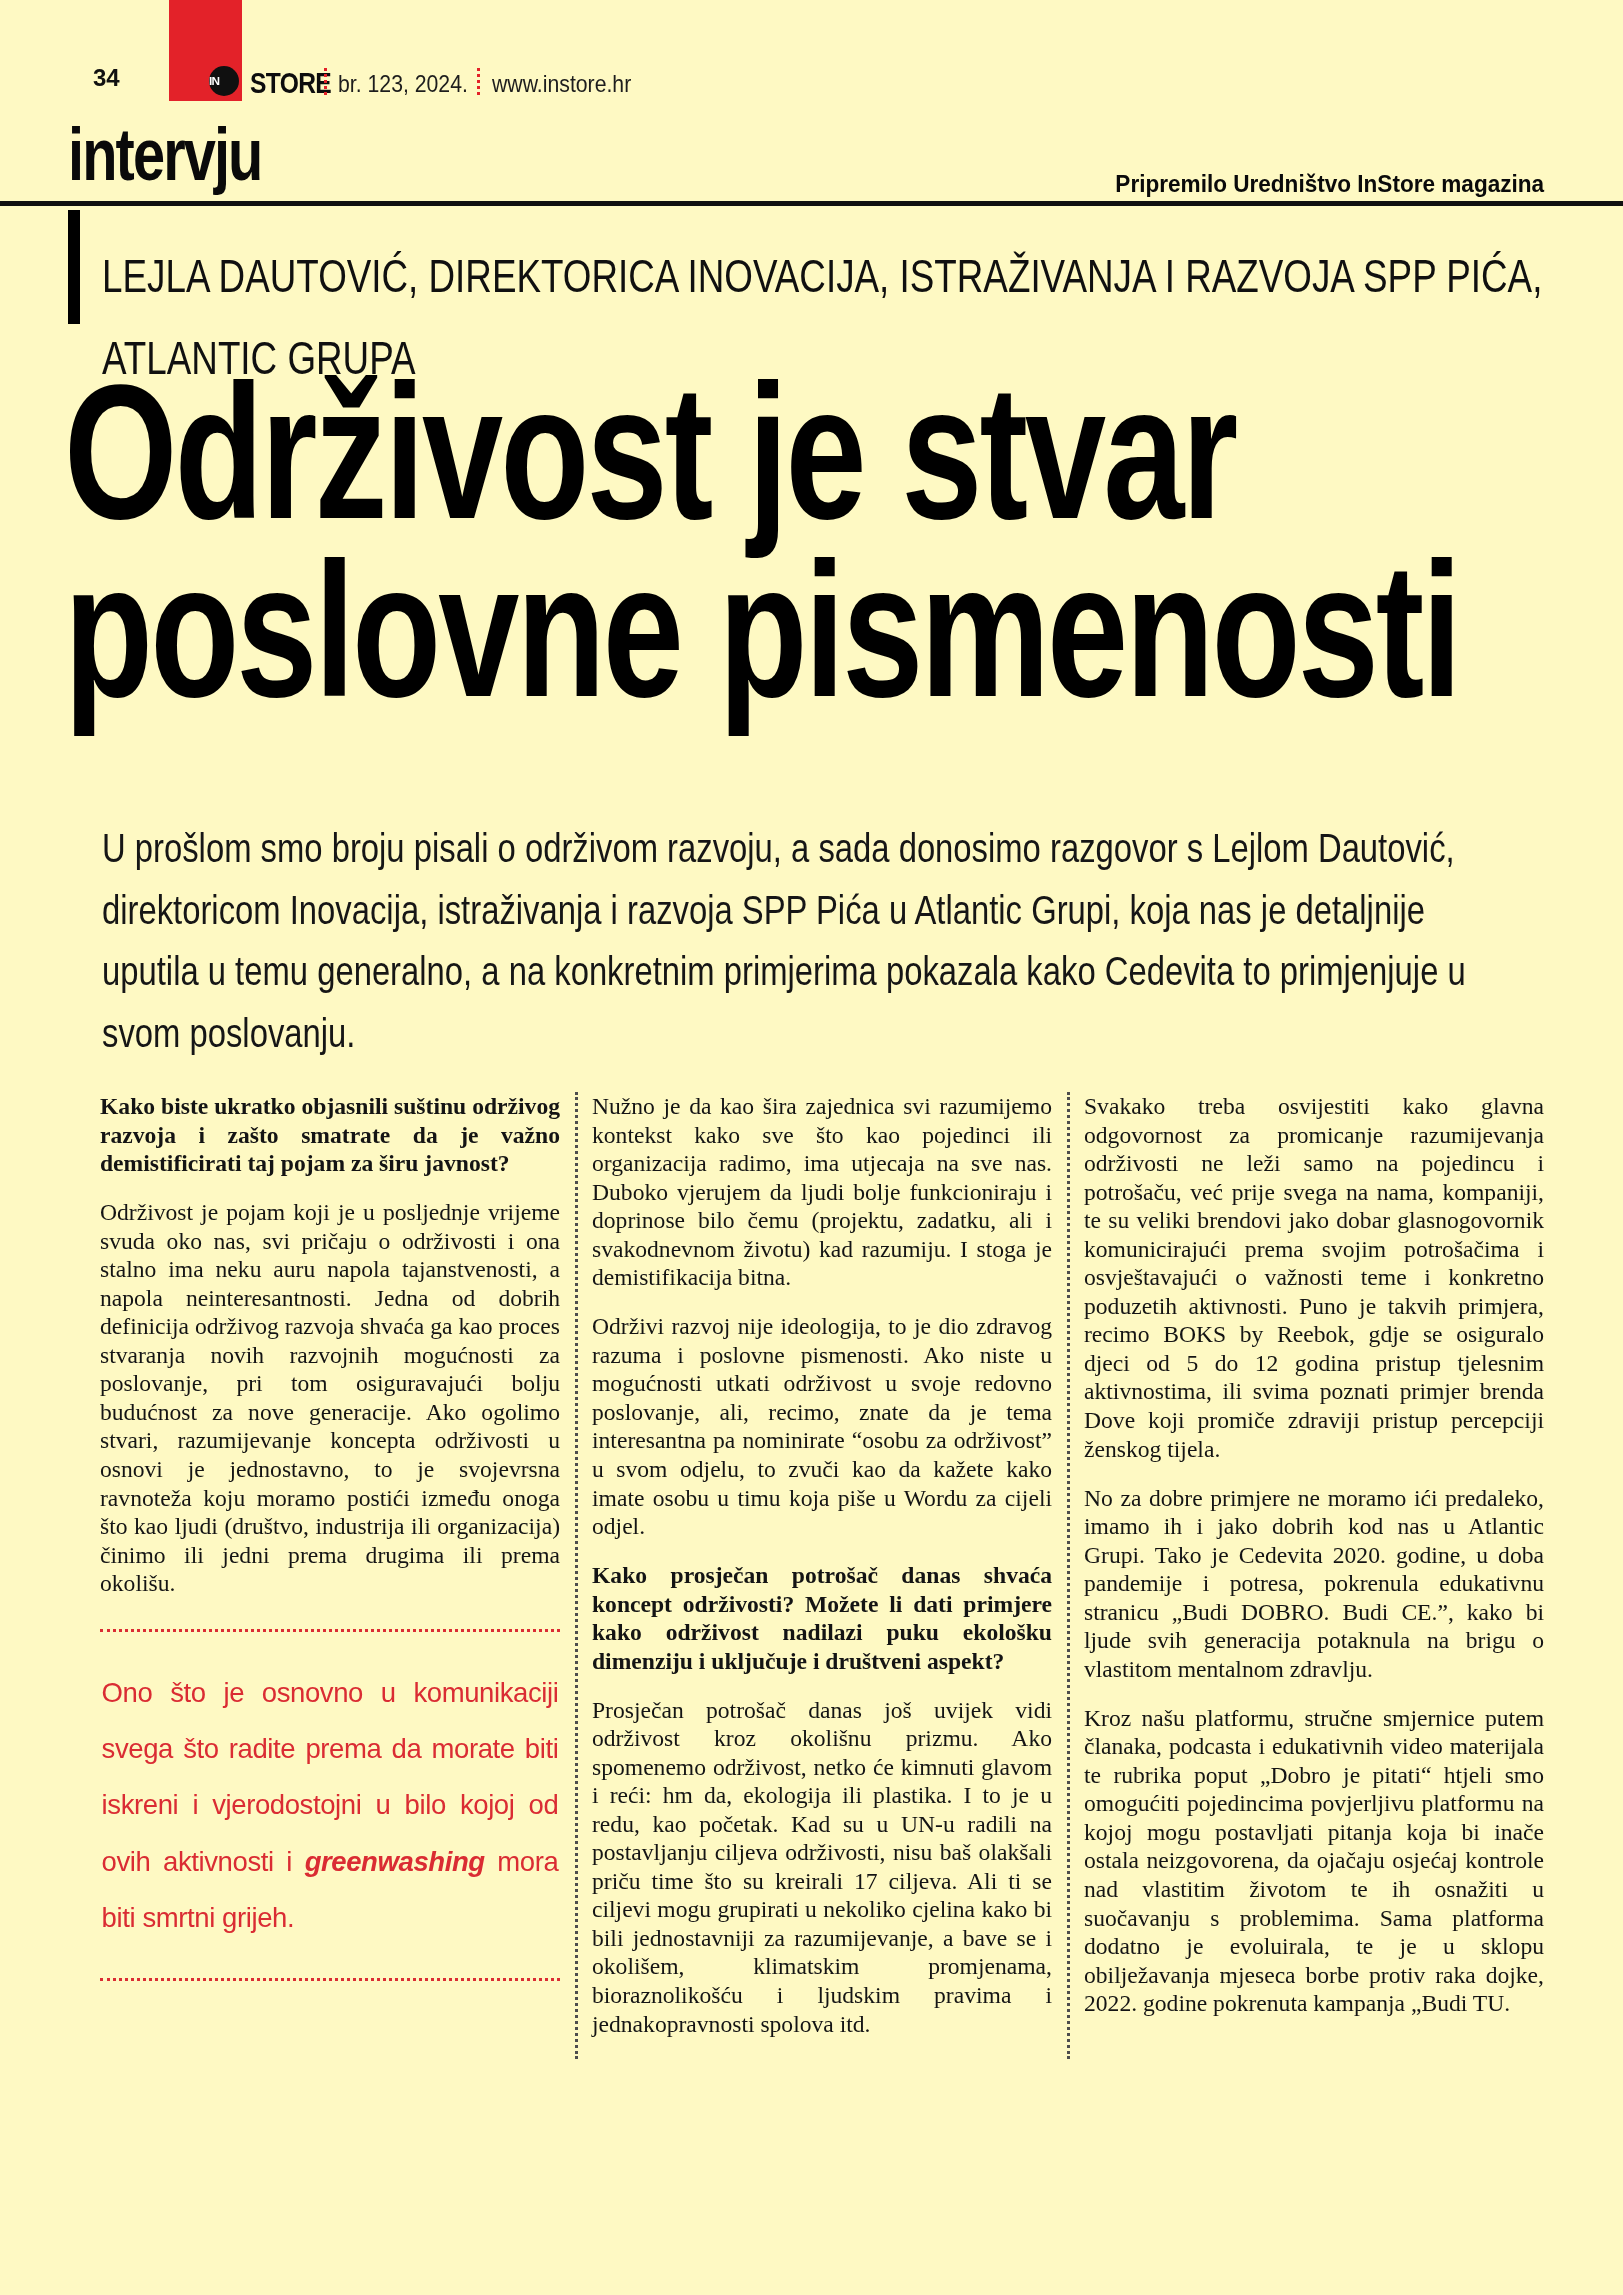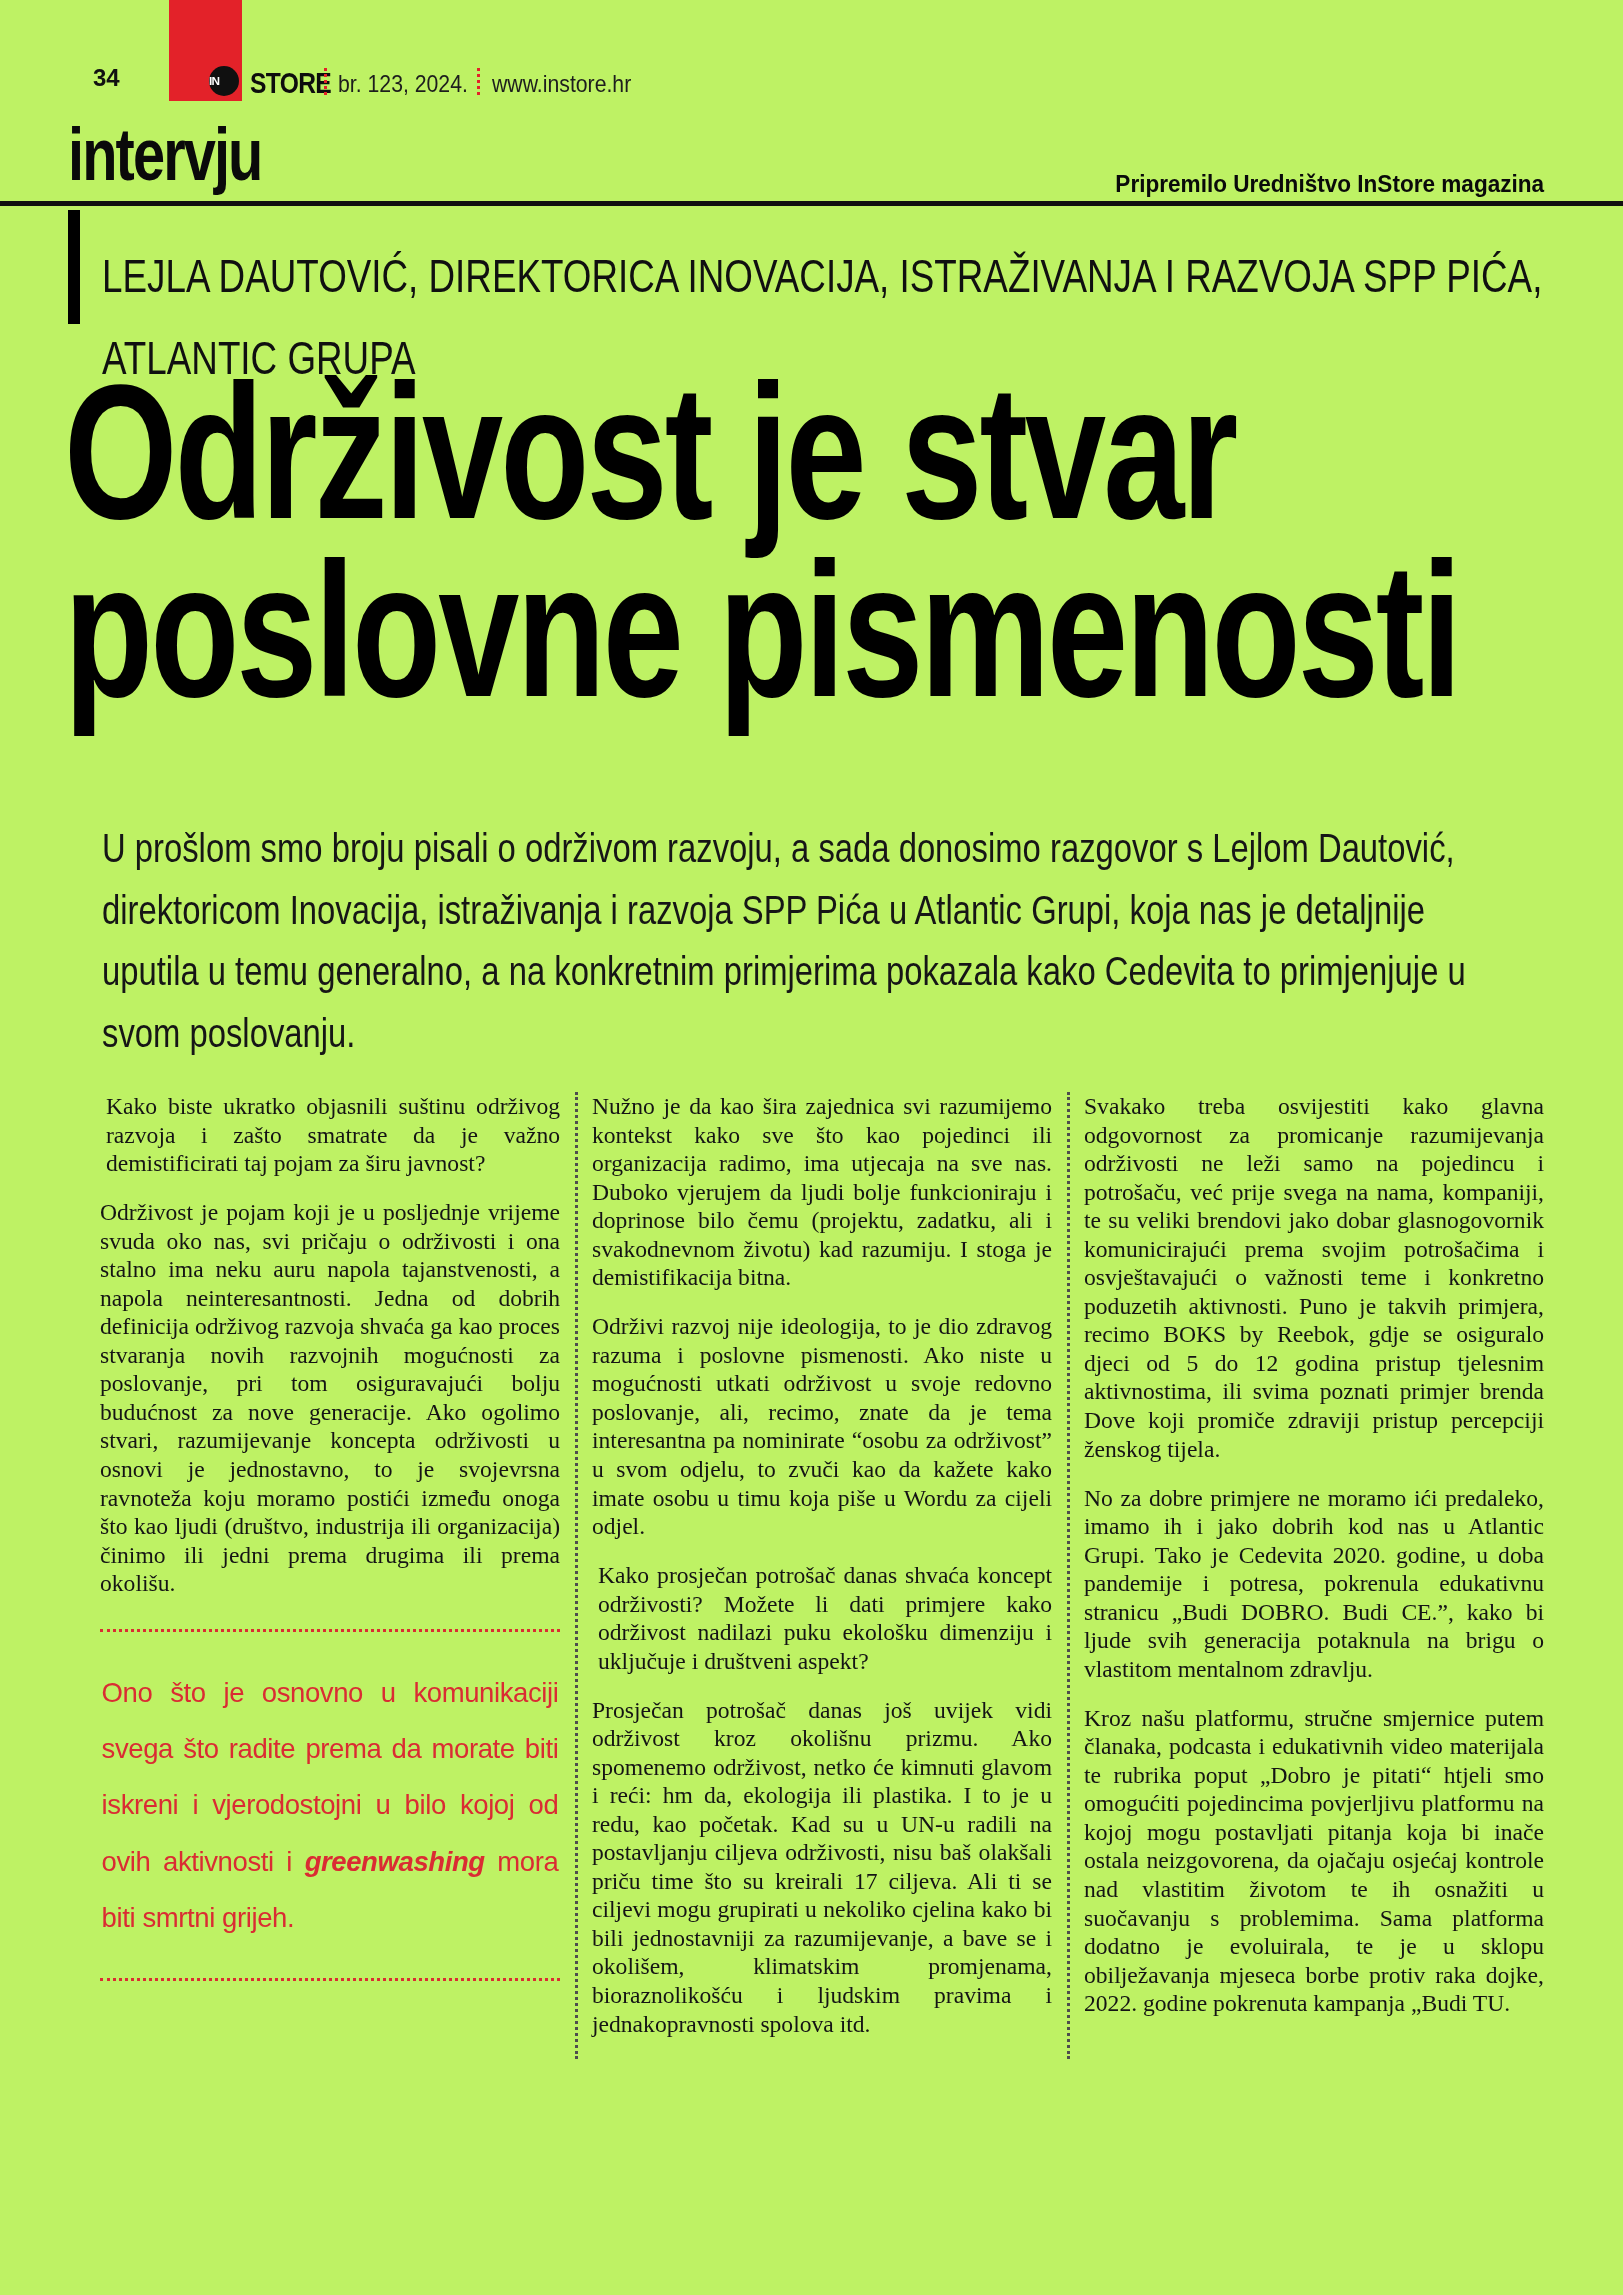--- a/index.html
+++ b/index.html
@@ -5,21 +5,21 @@
   * { margin:0; padding:0; box-sizing:border-box; }
   html,body { background:#ffffff; }
   :root{
     --accent:#e32229;
     --quote-red:#da2c33;
     --ink:#121212;
   }
   .page{
     position:relative;
     width:1623px; height:2295px;
-    background:#bef264;
+    background:#fef9c3;
     overflow:hidden;
     font-family:"Liberation Serif", serif;
     color:var(--ink);
   }
 
   
   .pagenum{
     position:absolute; left:93px; top:64px;
     font-family:"Liberation Sans", sans-serif;
     font-weight:bold; font-size:24px; color:#111;
@@ -108,21 +108,21 @@
   .cols{
     position:absolute; left:100px; top:1092px; width:1445px;
     display:flex; align-items:stretch;
   }
   .col{
     width:460px; flex:0 0 460px;
     font-size:23.6px; line-height:1.21; text-align:justify;
     color:#141414;
   }
   .col p{ margin:0 0 20.4px 0; }
-  .col p.q{ font-weight:normal;margin-left:6px; }
+  .col p.q{ font-weight:bold; }
   .colsep{
     flex:0 0 32px; width:32px; display:flex; justify-content:center;
   }
   .colsep .dotline{ width:0; border-left:3.1px dotted #4d4d4d; }
 
   
   .pullquote{
     margin-top:31px;
     border-top:3.9px dotted var(--quote-red);
     border-bottom:3.9px dotted var(--quote-red);

